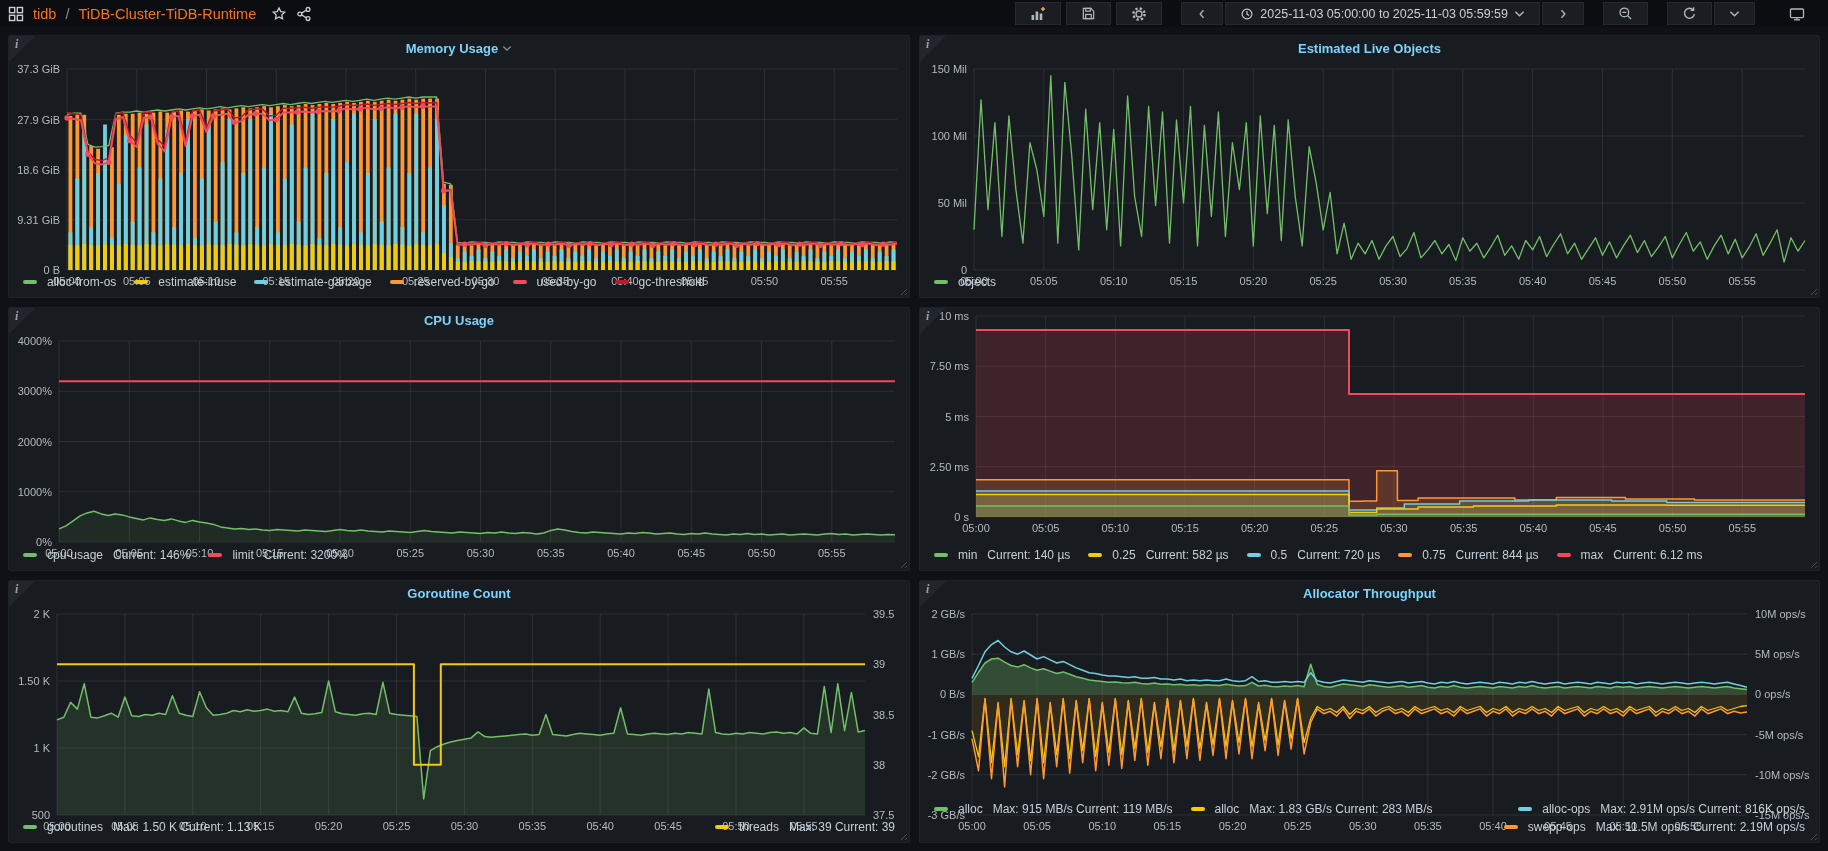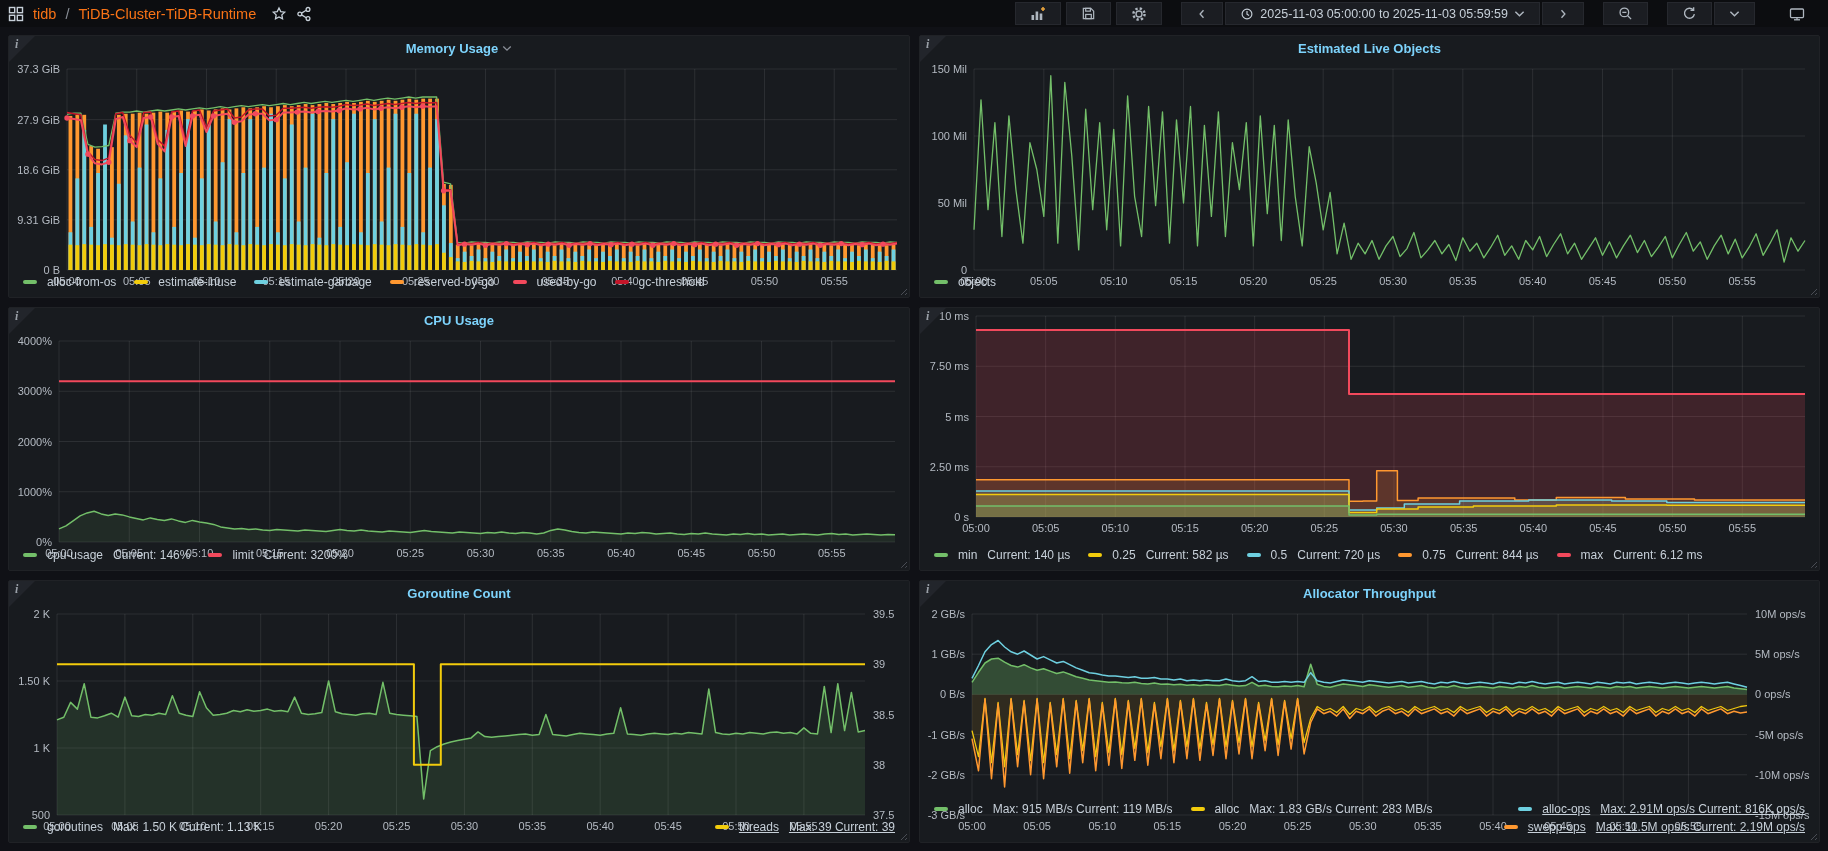--- a/index.html
+++ b/index.html
@@ -29,21 +29,21 @@
     border-top:26px solid #22252b; border-right:26px solid transparent; cursor:pointer; }
   .corner i { position:absolute; top:-25px; left:6px; font-size:12px; color:#9aa0a8;
     font-family:"Liberation Serif", serif; font-style:italic; font-weight:bold; }
   .p-header { height:25px; flex:0 0 25px; display:flex; align-items:center; justify-content:center;
     gap:4px; cursor:pointer; }
   .p-title { font-size:13px; font-weight:bold; color:#7dd3fc; }
   .chart { flex:1 1 auto; min-height:0; }
   .legend { flex:0 0 auto; padding:1px 14px 6px 14px; font-size:12px; }
   .leg-row { display:flex; align-items:center; min-height:18px; }
   .leg-left, .leg-right { display:flex; gap:18px; align-items:center; }
-  .leg-right { margin-left:auto;text-decoration:underline; }
+  .leg-right { margin-left:auto; }
   .leg-item { display:flex; align-items:center; gap:10px; cursor:pointer; white-space:nowrap; }
   .swatch { width:14px; height:4px; border-radius:2px; flex:0 0 14px; }
   .leg-name { color:#c7d0d9; }
   .leg-stats { color:#c7d0d9; }
   .rsz { position:absolute; right:2px; bottom:2px; width:9px; height:9px; cursor:nwse-resize;
     clip-path:polygon(100% 0,100% 100%,0 100%);
     background:repeating-linear-gradient(135deg, transparent 0 2px, #4a4d55 2px 3px); }
   svg.cplot text { font-family:"Liberation Sans", sans-serif; font-size:11px; fill:#b4bac2; }
 </style>
 </head>

